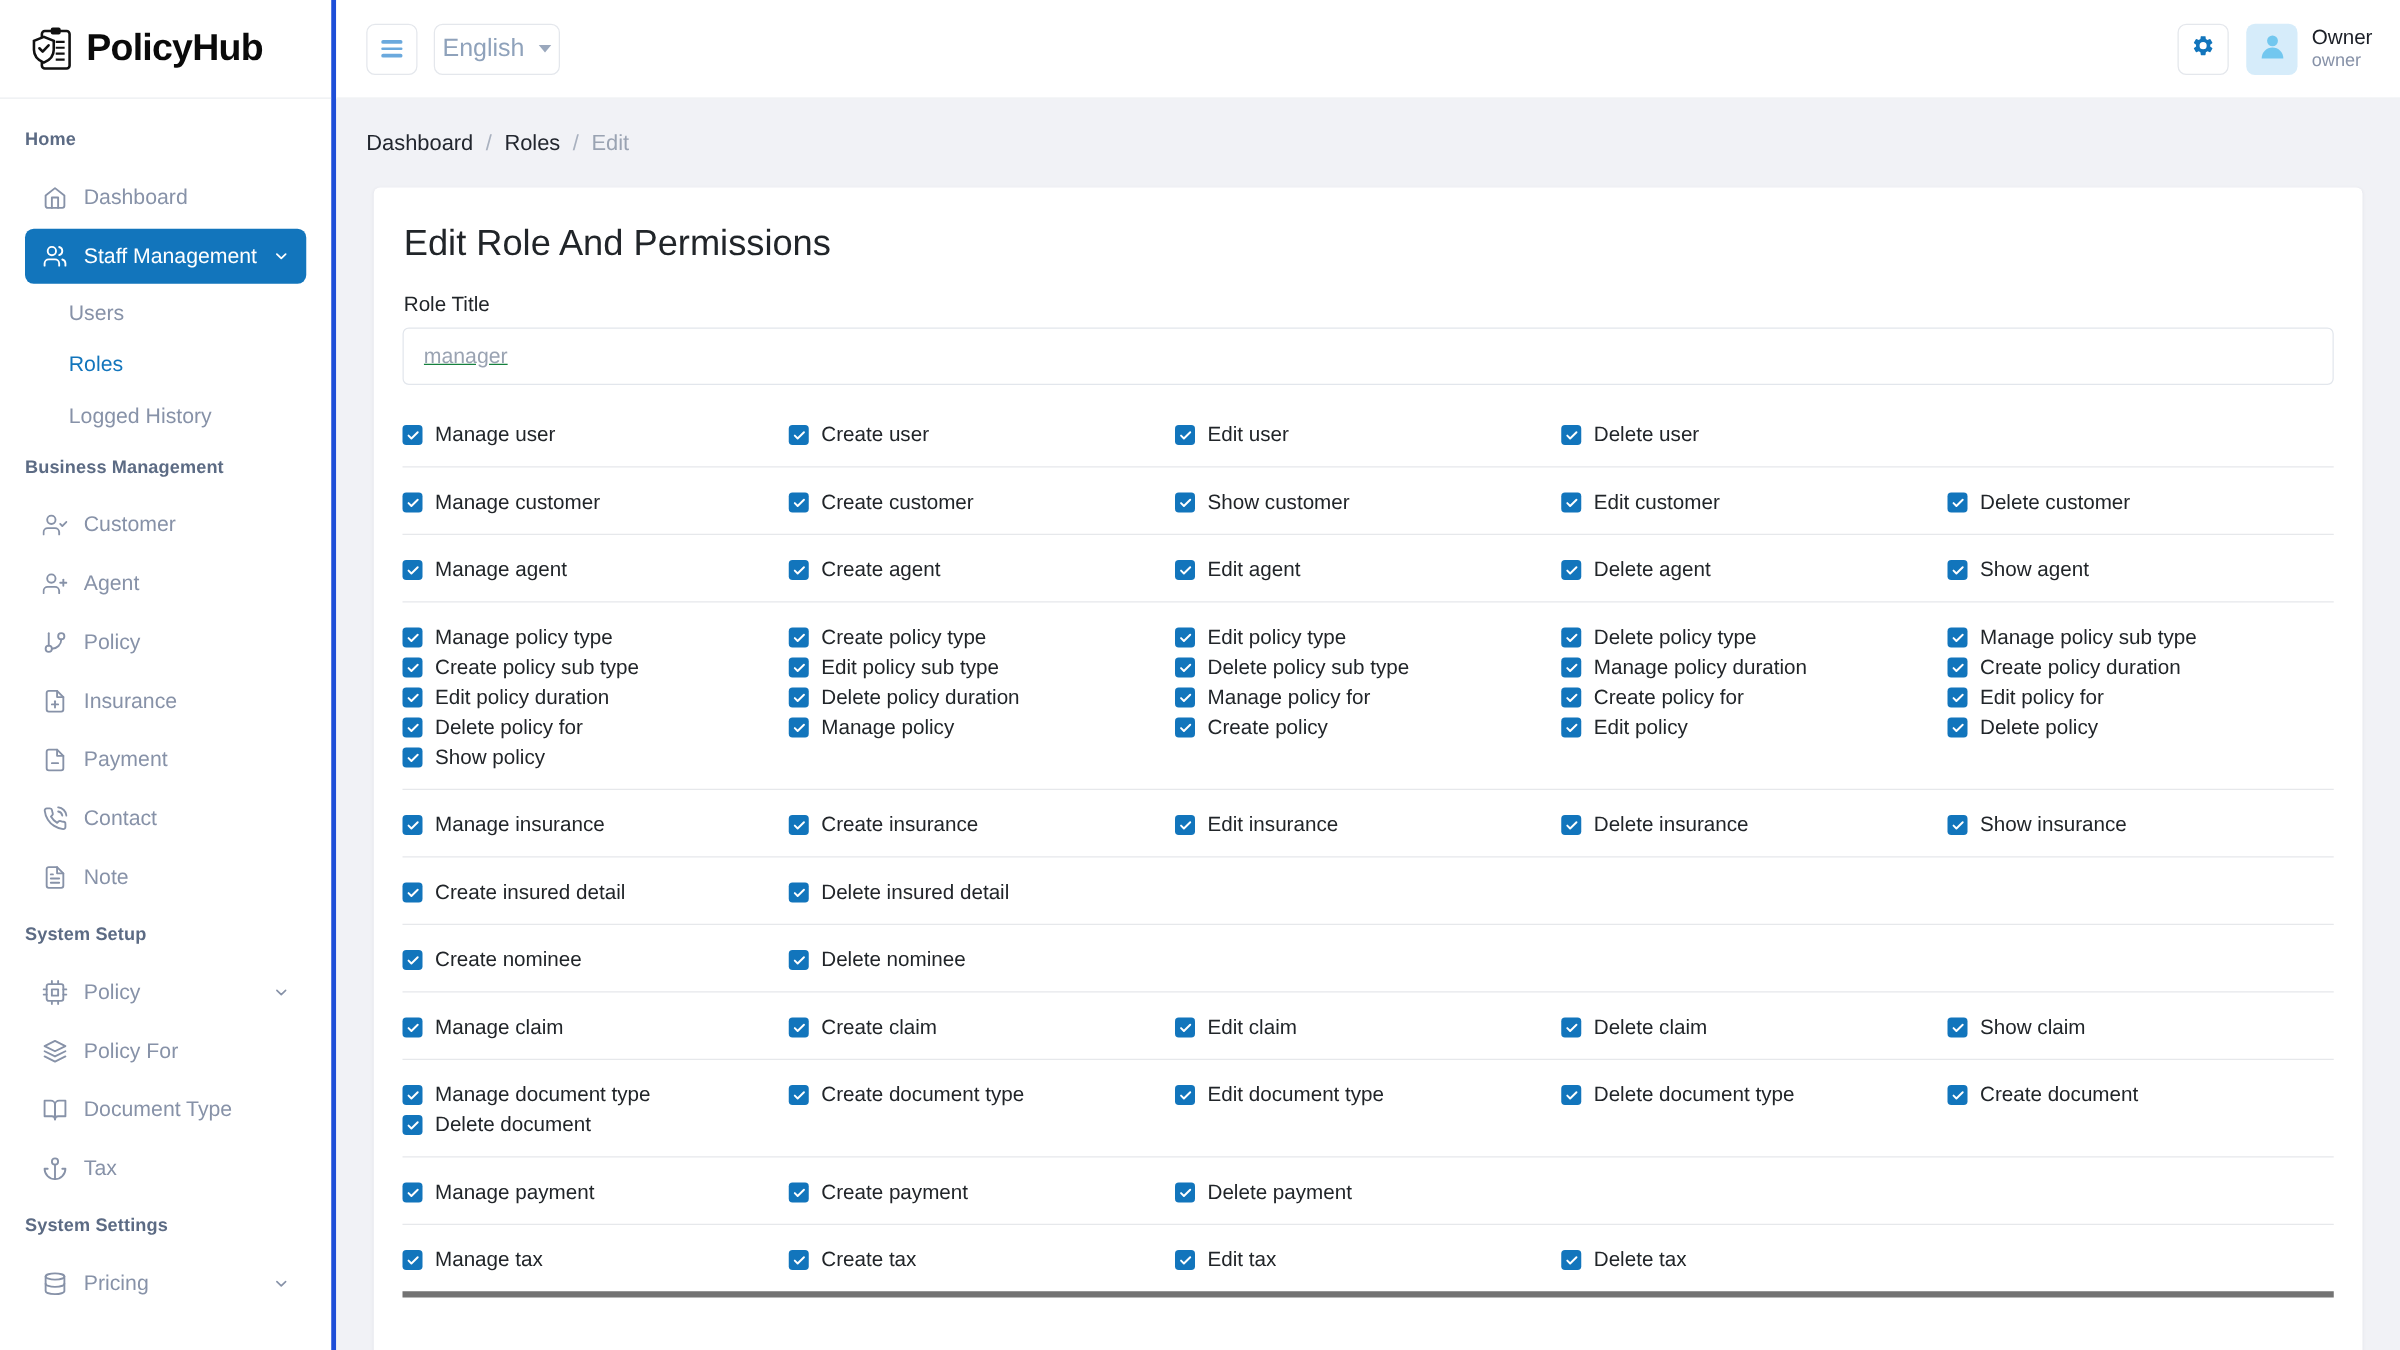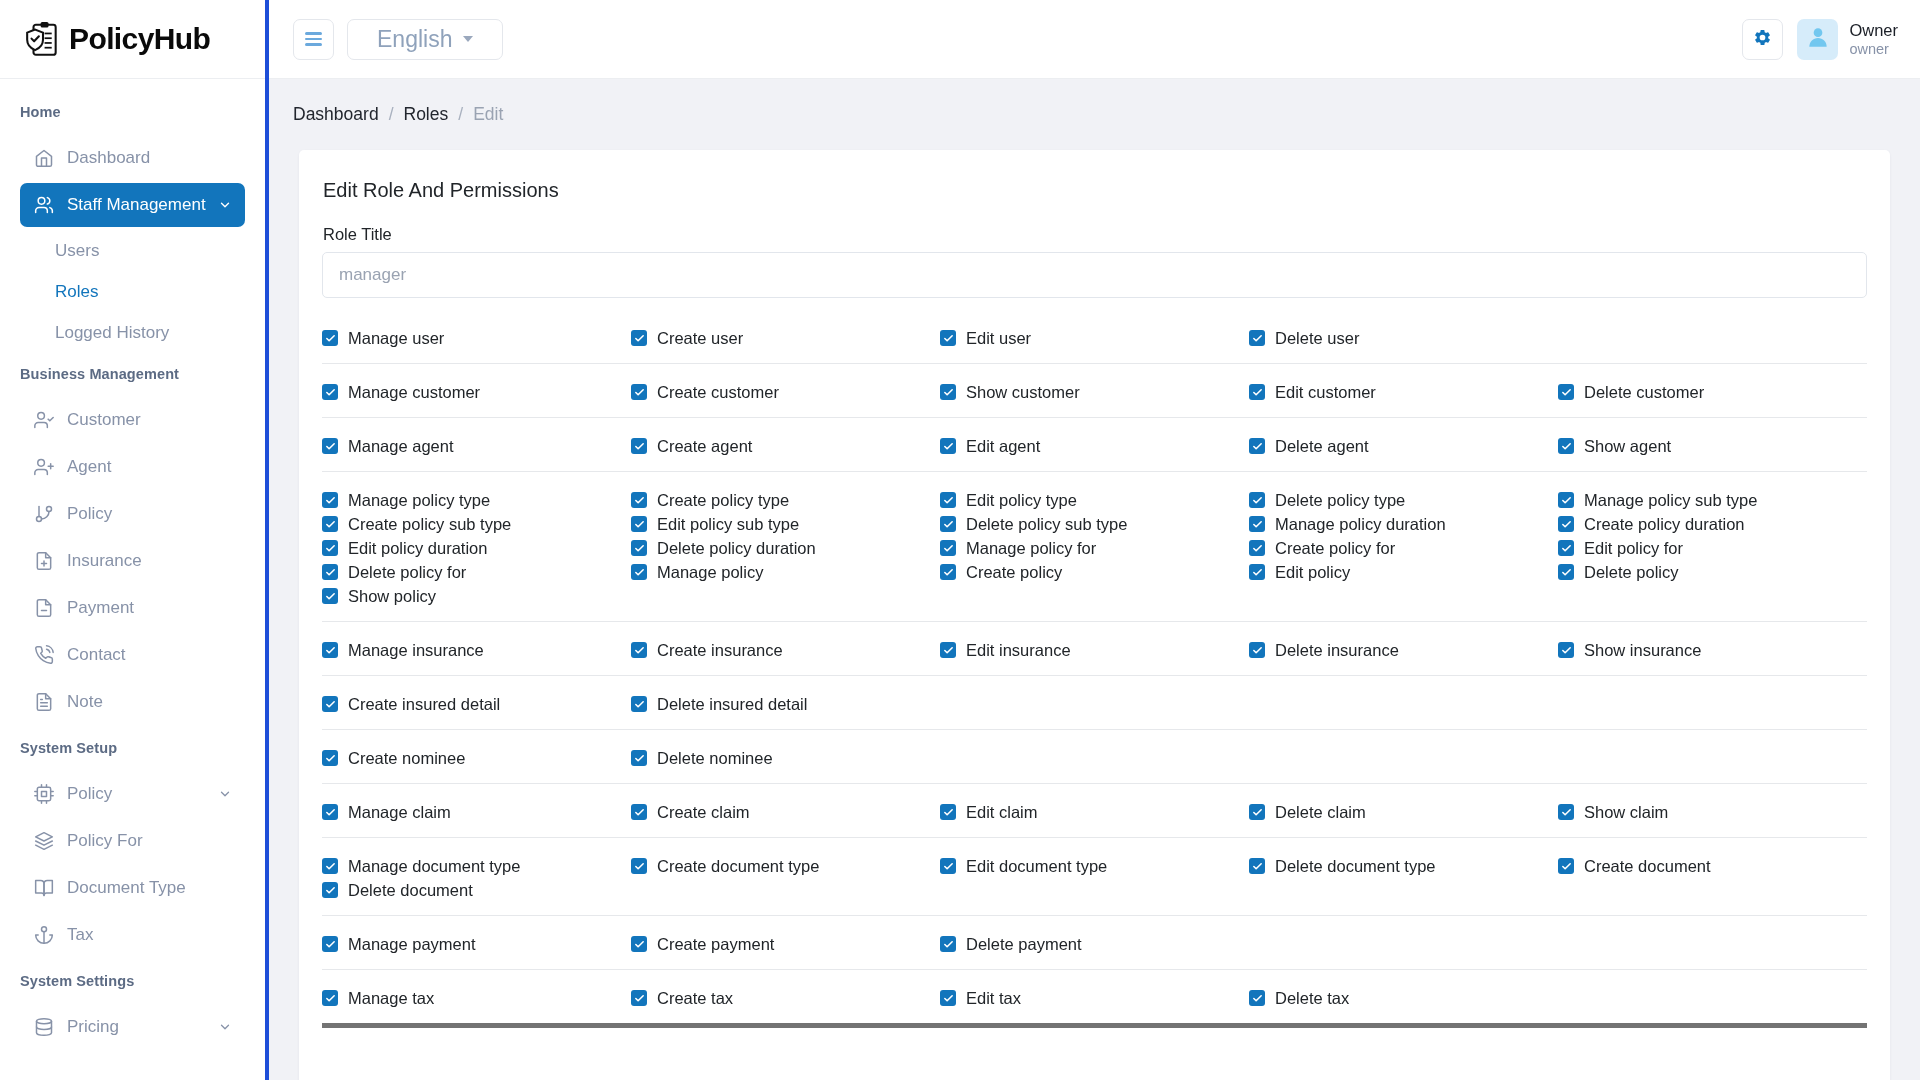--- a/index.html
+++ b/index.html
@@ -88,22 +88,22 @@
     display: flex; align-items: center; justify-content: center;
     cursor: pointer;
   }
   .burger { display: flex; flex-direction: column; gap: 3px; }
   .burger i { display: block; width: 17px; height: 2.4px; background: #6ba9dd; border-radius: 2px; }
   .lang-btn {
     height: 41px; margin-left: 13px;
     border: 1px solid #e4e7ec; border-radius: 7px;
     background: #fff;
     display: flex; align-items: center;
-    padding: 0 29px;
-    color: #8fa2bb; font-size: 23px; cursor: pointer;
+    padding: 0 6px;
+    color: #8fa2bb; font-size: 20px; cursor: pointer;
   }
   .caret {
     width: 0; height: 0; margin-left: 11px;
     border-left: 5px solid transparent;
     border-right: 5px solid transparent;
     border-top: 6px solid #9aa8bd;
   }
   .topbar-right { margin-left: auto; display: flex; align-items: center; gap: 14px; }
   .gear-btn {
     width: 41px; height: 41px;
@@ -138,32 +138,33 @@
   .card {
     margin: 25px 30px 0 30px;
     background: #ffffff;
     border-radius: 5px;
     box-shadow: 0 1px 3px rgba(20,30,60,.06);
     padding: 29px 23px 20px 23px;
     height: 940px;
     overflow: hidden;
   }
   .card-title {
-    font-size: 20px; color: #212529; font-weight: 400;
+    font-size: 29px; color: #212529; font-weight: 400;
     padding-left: 1px; margin-bottom: 23px;
   }
   .field-label { font-size: 16.5px; color: #212529; margin: 0 0 8px 1px; }
   .role-input {
     width: 100%; height: 46px;
     border: 1px solid #e2e6ec; border-radius: 5px;
     background: #fff;
     padding: 0 16px;
     font-size: 17px; color: #15803d;
     font-family: "Liberation Sans", sans-serif;
     outline: none;
+    text-decoration: underline;
   }
   .role-input::placeholder { color: #9aa3b2; }
 
   .perm-wrap { margin-top: 28px; }
   .perm-group {
     display: grid;
     grid-template-columns: repeat(5, 1fr);
     column-gap: 0px;
     row-gap: 0px;
     border-bottom: 1px solid #e6e8eb;

